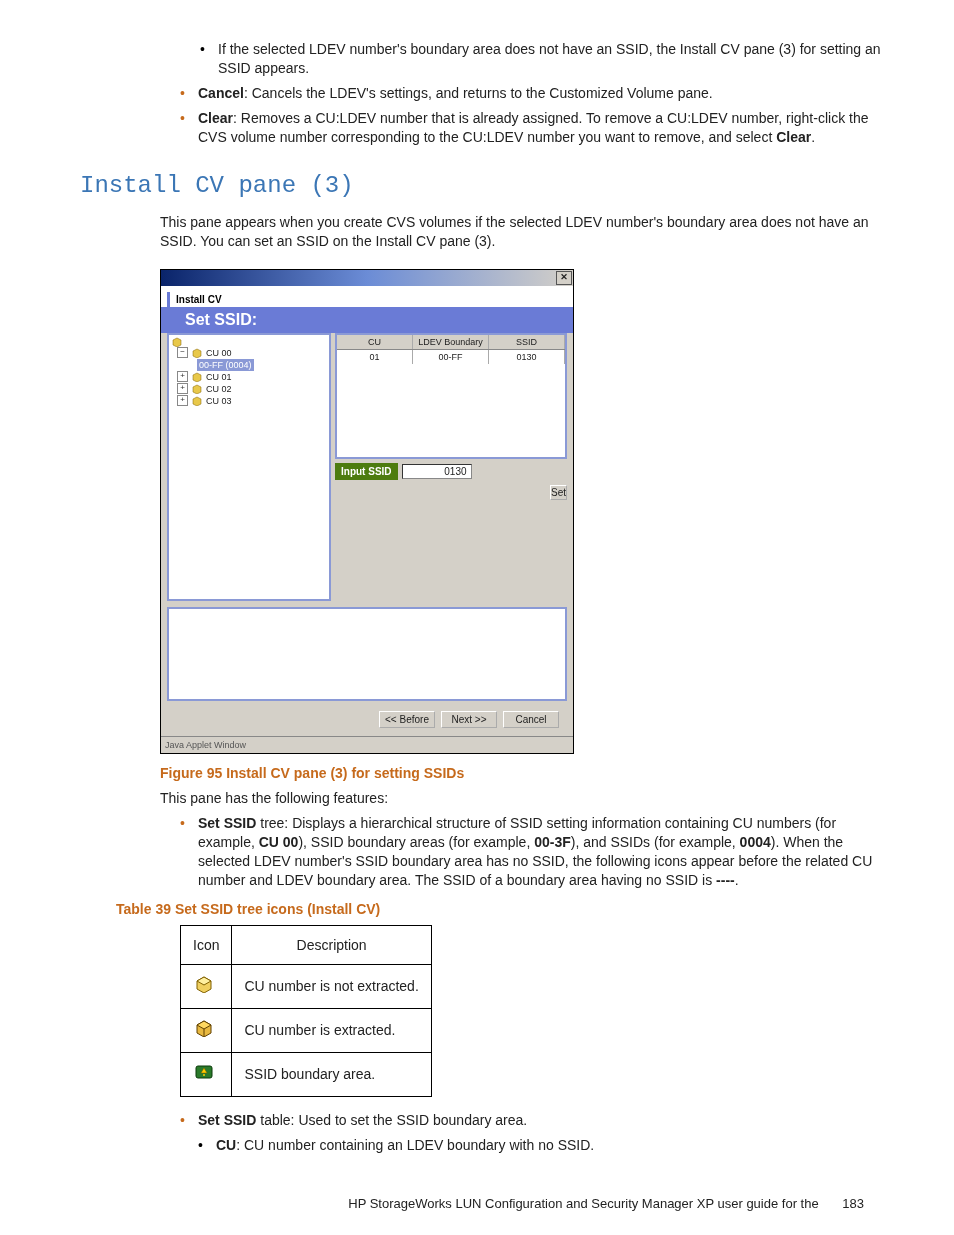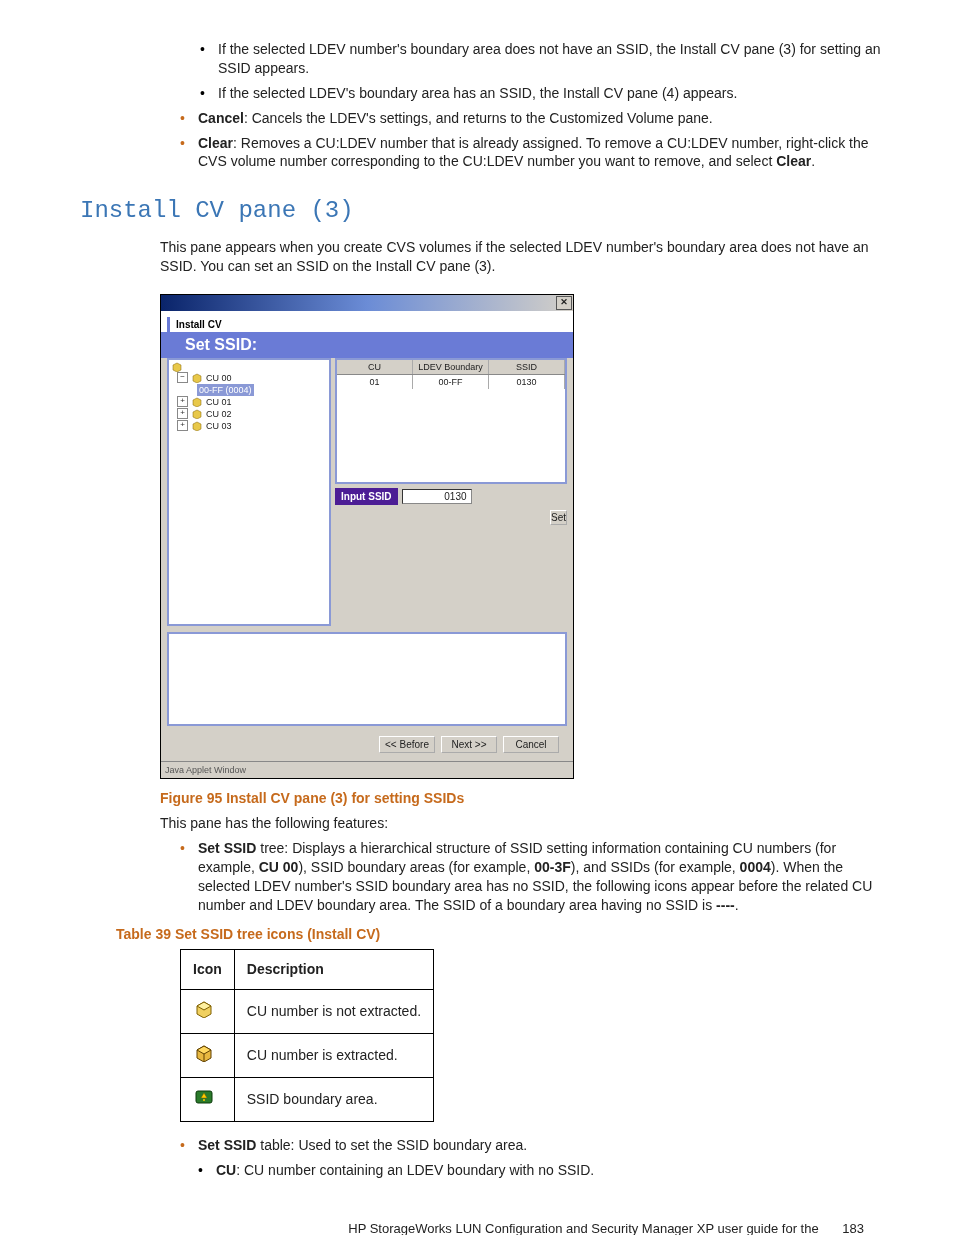--- a/index.html
+++ b/index.html
@@ -39,21 +39,21 @@
     margin-top: 6px;
     margin-bottom: 14px;
   }
   .icons-table th, .icons-table td {
     border: 1px solid #000;
     padding: 10px 12px;
     text-align: left;
     vertical-align: middle;
     font-size: 14px;
   }
-  .icons-table th { font-weight: bold; }
+  .icons-table th { font-weight: normal; text-align: center; }
   .icon-cube { width: 22px; height: 18px; display: inline-block; }
 
   
   .dialog-wrap { margin: 18px 0 10px 100px; width: 414px; }
   .dialog {
     border: 1px solid #000;
     font-family: Tahoma, Arial, sans-serif;
     font-size: 9px;
     background: #d4d0c8;
   }
@@ -98,42 +98,41 @@
   .tbl {
     background: #fff; border: 2px solid #8a99d6; height: 122px;
     font-size: 9px;
   }
   .tbl-head { display: flex; background: #d4d0c8; border-bottom: 1px solid #888; }
   .tbl-head span, .tbl-row span { flex: 1; text-align: center; padding: 1px 2px; border-right: 1px solid #aaa; }
   .tbl-row { display: flex; }
   .input-row {
     display: flex; align-items: center; gap: 4px; margin-top: 4px;
   }
-  .input-lbl { background: #4c1d95; color: #fff; font-weight: bold; padding: 2px 6px; font-size: 10px; }
+  .input-lbl { background: #4d7c0f; color: #fff; font-weight: bold; padding: 2px 6px; font-size: 10px; }
   .input-field { background: #fff; border: 1px inset #888; width: 60px; text-align: right; padding: 0 4px; font-size: 10px; }
   .btn { background: #d4d0c8; border: 1px outset #fff; padding: 1px 0; font-size: 10px; width: 54px; text-align: center; }
   .set-row { text-align: right; margin-top: 6px; }
   .bottom-area { height: 90px; background: #fff; border: 2px solid #8a99d6; margin: 0 6px 6px 6px; }
   .nav-row { text-align: right; padding: 4px 8px 8px 0; display: flex; justify-content: flex-end; gap: 6px; margin: 0 6px; }
   .status { font-size: 9px; color: #555; padding: 2px 4px; border-top: 1px solid #888; background: #d4d0c8; }
 
   .footer {
     margin-top: 40px;
     text-align: right;
     font-size: 13px;
     padding-right: 30px;
   }
   .footer .pg { display: inline-block; margin-left: 20px; }
 </style>
 </head>
 <body>
 
 <ul class="indent2">
   <li class="dot"><span>If the selected LDEV number's boundary area does not have an SSID, the Install CV pane (3) for setting an SSID appears.</span></li>
-  <li class="dot"><span>If the selected LDEV's boundary area has an SSID, the Install CV pane (4) appears.</span></li>
 </ul>
 <ul class="indent1">
   <li class="dot-orange">
     <span class="bold">Cancel</span><span>: Cancels the LDEV's settings, and returns to the Customized Volume pane.</span>
   </li>
   <li class="dot-orange">
     <span class="bold">Clear</span><span>: Removes a CU:LDEV number that is already assigned. To remove a CU:LDEV number, right-click the CVS volume number corresponding to the CU:LDEV number you want to remove, and select </span><span class="bold">Clear</span><span>.</span>
   </li>
 </ul>
 

